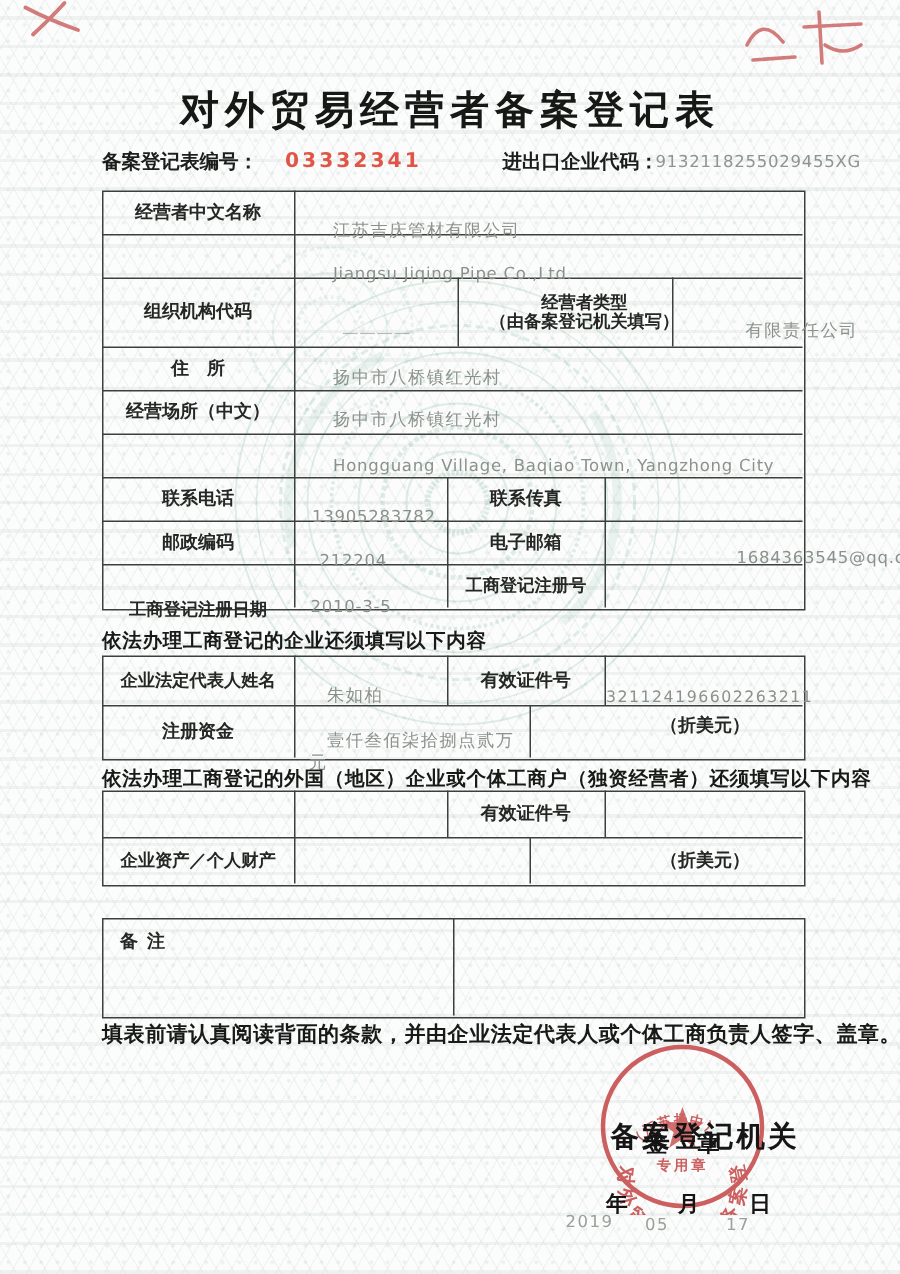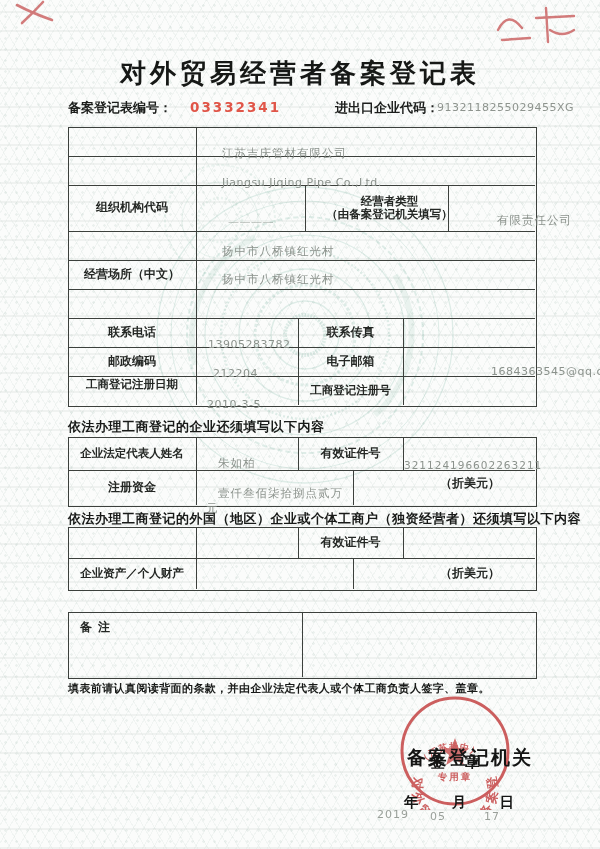--- a/index.html
+++ b/index.html
@@ -27,21 +27,21 @@
   .title{position:absolute;left:0;right:0;top:56px;text-align:center;font-weight:bold;
          font-size:26px;letter-spacing:4px;color:#161816;}
   .hdr-lbl{position:absolute;font-weight:bold;font-size:13px;color:#1c1e1c;white-space:nowrap;}
   .serial{position:absolute;font-size:13.5px;letter-spacing:2px;color:#e05548;font-weight:bold;text-align:right;}
   .code{position:absolute;font-size:11px;letter-spacing:.5px;color:#8e948e;}
   .auth{position:absolute;font-weight:bold;color:#141514;white-space:nowrap;z-index:3;}
   .graynum{position:absolute;color:#9aA09a;font-size:11px;letter-spacing:1px;z-index:3;}
   .stamp{position:absolute;z-index:2;opacity:.88;}
   .wm{position:absolute;z-index:0;}
   .cornermark{position:absolute;z-index:2;opacity:.75;}
-  .footer-note{position:absolute;font-weight:bold;font-size:11px;letter-spacing:.4px;color:#181a18;white-space:nowrap;font-family:Liberation Mono, monospace;}
+  .footer-note{position:absolute;font-weight:bold;font-size:14px;letter-spacing:.4px;color:#181a18;white-space:nowrap;font-family:Liberation Mono, monospace;}
 </style>
 </head>
 <body>
 
 <div id="page">
 
   <svg class="wm" style="left:140px;top:160px" width="360" height="360" viewBox="0 0 360 360">
     <g fill="none" stroke="#4a9e82" stroke-opacity="0.16">
       <circle cx="165" cy="175" r="148" stroke-width="1.3"></circle>
       <circle cx="165" cy="175" r="134" stroke-width="1"></circle>
@@ -94,40 +94,43 @@
   <div class="hl" style="left:68px;top:318px;width:467px"></div>
   <div class="hl" style="left:68px;top:347px;width:467px"></div>
   <div class="hl" style="left:68px;top:376px;width:467px"></div>
 
   <div class="vl" style="left:196px;top:127px;height:278px"></div>
   <div class="vl" style="left:305px;top:185px;height:46px"></div>
   <div class="vl" style="left:448px;top:185px;height:46px"></div>
   <div class="vl" style="left:298px;top:318px;height:87px"></div>
   <div class="vl" style="left:403px;top:318px;height:87px"></div>
 
+  <div class="lbl" style="left:68px;top:127px;width:128px;height:29px">经营者中文名称</div>
   <div class="lbl" style="left:68px;top:185px;width:128px;height:46px">组织机构代码</div>
+  <div class="lbl" style="left:68px;top:231px;width:128px;height:29px">住　所</div>
   <div class="lbl" style="left:68px;top:260px;width:128px;height:29px">经营场所（中文）</div>
   <div class="lbl" style="left:68px;top:318px;width:128px;height:29px">联系电话</div>
   <div class="lbl" style="left:68px;top:347px;width:128px;height:29px">邮政编码</div>
-  <div class="lbl lbl2" style="left:68px;top:364px;width:128px;height:42px">工商登记注册日期</div>
+  <div class="lbl lbl2" style="left:68px;top:386px;width:128px;height:42px">工商登记注册日期</div>
 
   <div class="lbl lbl2" style="left:318px;top:185px;width:143px;height:46px;flex-direction:column">
     <span>经营者类型</span>
     <span>（由备案登记机关填写）</span>
   </div>
   <div class="lbl" style="left:298px;top:318px;width:105px;height:29px">联系传真</div>
   <div class="lbl" style="left:298px;top:347px;width:105px;height:29px">电子邮箱</div>
   <div class="lbl lbl2" style="left:298px;top:376px;width:105px;height:29px">工商登记注册号</div>
 
   <div class="val valcn" style="left:222px;top:146px">江苏吉庆管材有限公司</div>
   <div class="val" style="left:222px;top:176px">Jiangsu Jiqing Pipe Co.,Ltd.</div>
   <div class="val" style="left:228px;top:215px;opacity:.6">————</div>
   <div class="val valcn" style="left:497px;top:213px">有限责任公司</div>
   <div class="val valcn" style="left:222px;top:244px">扬中市八桥镇红光村</div>
   <div class="val valcn" style="left:222px;top:272px">扬中市八桥镇红光村</div>
+  <div class="val" style="left:222px;top:304px">Hongguang Village, Baqiao Town, Yangzhong City</div>
   <div class="val" style="left:208px;top:338px">13905283782</div>
   <div class="val" style="left:213px;top:367px">212204</div>
   <div class="val" style="left:491px;top:365px">1684363545@qq.com</div>
   <div class="val" style="left:207px;top:398px">2010-3-5</div>
 
   <div class="heading" style="left:68px;top:418px">依法办理工商登记的企业还须填写以下内容</div>
   <div class="box" style="left:68px;top:437px;width:467px;height:68px"></div>
   <div class="hl" style="left:68px;top:470px;width:467px"></div>
   <div class="vl" style="left:196px;top:437px;height:68px"></div>
   <div class="vl" style="left:298px;top:437px;height:33px"></div>

